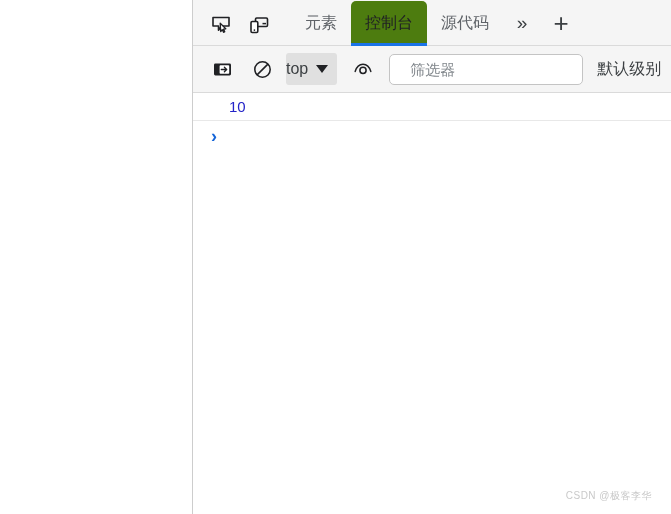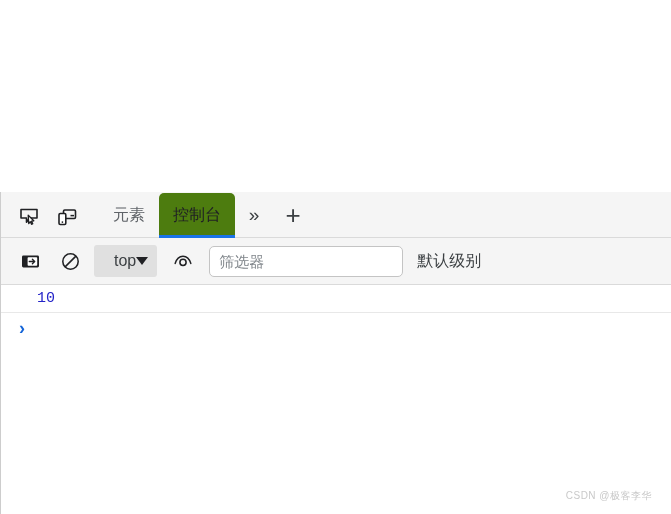--- a/index.html
+++ b/index.html
@@ -13,21 +13,21 @@
     font-family: "Liberation Sans", sans-serif;
     overflow: hidden;
     position: relative;
   }
 
   
   #page {
     position: absolute;
     inset: 0;
     display: flex;
-    flex-direction: column;
+    flex-direction: row;
   }
 
   
   #left-blank {
     width: 192px;
     height: 514px;
     background: #ffffff;
     flex: 0 0 192px;
   }
 
@@ -124,21 +124,22 @@
   }
   #tool-sidebar { margin-left: 13px; }
   #tool-clear   { margin-left: 8px; }
 
   #ctx-select {
     height: 32px;
     background: #e0e0e0;
     border-radius: 3px;
     display: flex;
     align-items: center;
-    padding: 0 9px 0 20px;
+    gap: 8px;
+    padding: 0 9px 0 0;
     margin-left: 8px;
     flex: 0 0 auto;
   }
   #ctx-label {
     font-size: 16px;
     color: #3c4043;
   }
   #ctx-caret {
     width: 0; height: 0;
     border-left: 6px solid transparent;
@@ -150,21 +151,21 @@
 
   #filter-input {
     width: 194px;
     height: 31px;
     margin-left: 10px;
     background: #ffffff;
     border: 1px solid #c4c4c4;
     border-radius: 5px;
     font-size: 15px;
     color: #202124;
-    padding: 0 9px;
+    padding: 0 20px;
     box-sizing: border-box;
     font-family: "Liberation Sans", sans-serif;
     outline: none;
     flex: 0 0 auto;
   }
   #filter-input::placeholder { color: #80868b; }
 
   #levels-label {
     margin-left: 14px;
     font-size: 16px;
@@ -182,21 +183,21 @@
   .console-row {
     min-height: 28px;
     display: flex;
     align-items: center;
     border-bottom: 1px solid #e8e8e8;
     padding-left: 18px;
     box-sizing: border-box;
   }
   #result-row { padding-left: 36px; }
   .result-value {
-    font-family: Liberation Mono, monospace;
+    font-family: Liberation Sans, sans-serif;
     font-size: 15px;
     color: #2323c8;
   }
   #prompt-row {
     min-height: 30px;
     display: flex;
     align-items: center;
     padding-left: 18px;
     border-bottom: none;
   }
@@ -260,20 +261,23 @@
       </div>
 
       <div class="tab first">
         <span>元素</span>
       </div>
 
       <div class="tab active">
         <span>控制台</span>
       </div>
 
+      <div class="tab">
+        <span>源代码</span>
+      </div>
 
       <div id="tb-more">»</div>
 
       <div id="tb-plus">+</div>
     </div>
 
     <div id="toolbar">
 
       <div class="tool-btn" id="tool-sidebar">
         <svg width="21" height="21" viewBox="0 0 21 21">

